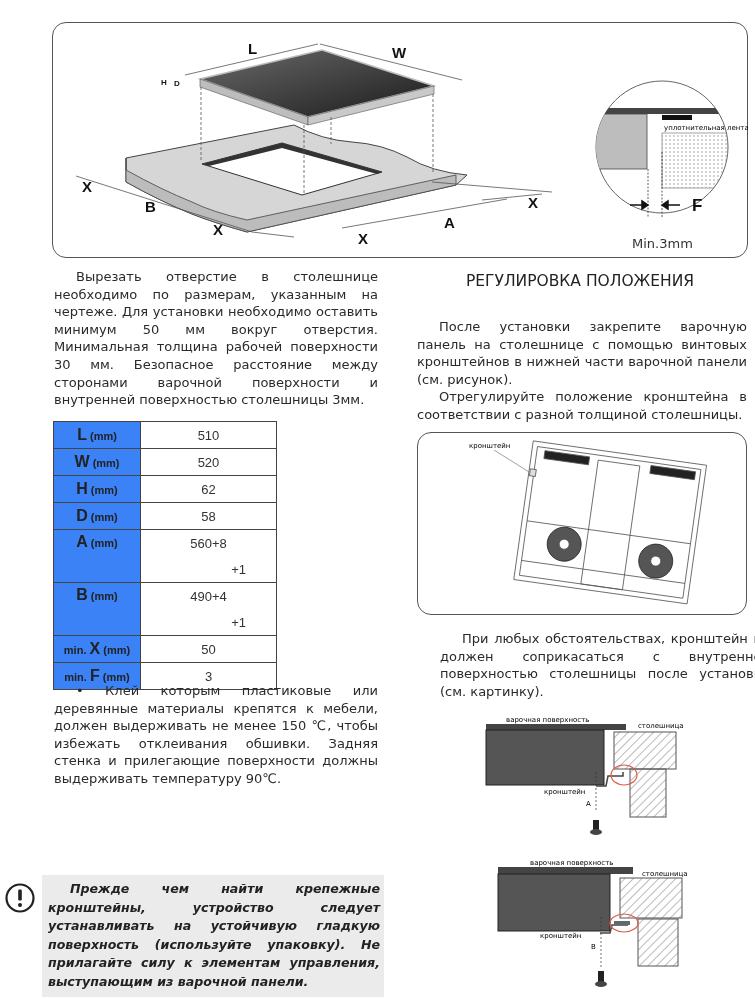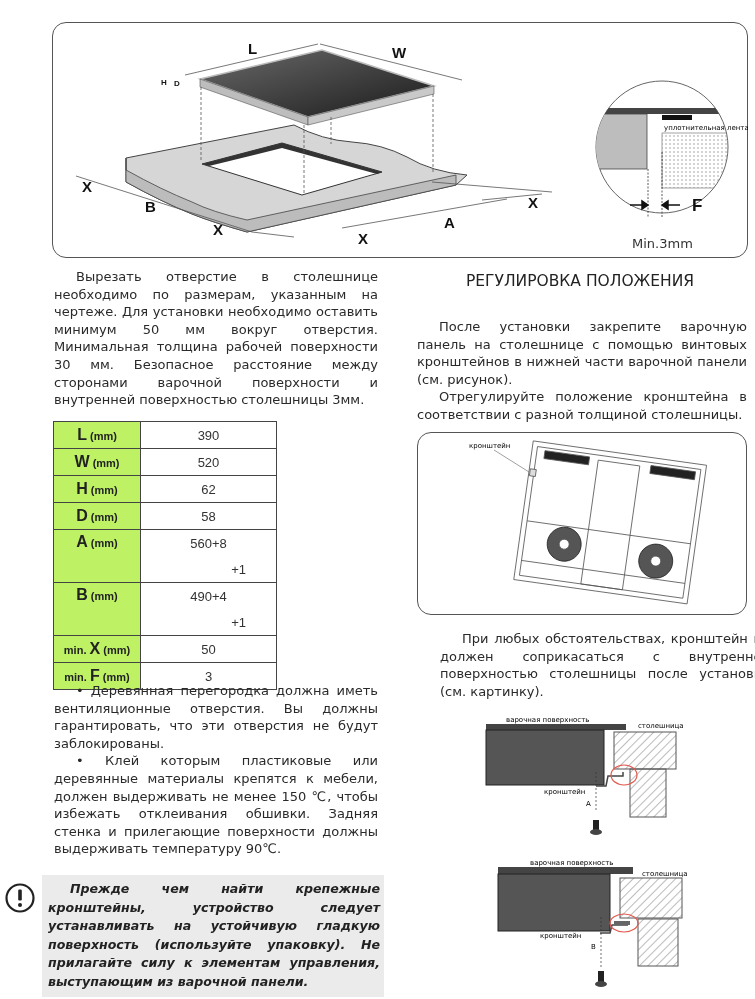--- a/index.html
+++ b/index.html
@@ -4,21 +4,21 @@
 <style>
   html, body { margin:0; padding:0; background:#fff; }
   body { width:755px; height:999px; position:relative; overflow:hidden; font-family:"Liberation Sans", sans-serif; color:#222; }
   .abs { position:absolute; }
   .top-frame { left:52px; top:22px; width:696px; height:236px; border:1.5px solid #555; border-radius:14px; box-sizing:border-box; }
   .txt { font-family:"DejaVu Sans", sans-serif; font-size:13px; line-height:17.6px; text-align:justify; color:#2a2a2a; }
   .txt p { margin:0; text-indent:22px; }
   .h2 { font-family:"DejaVu Sans", sans-serif; font-weight:normal; font-size:15.5px; line-height:22px; text-align:center; color:#222; }
   table.spec { border-collapse:collapse; font-family:"Liberation Sans", sans-serif; }
   table.spec td { border:1px solid #444; height:24px; font-size:13px; }
-  table.spec td.k { background:#bef264; width:84px; text-align:center; font-size:11px; font-weight:bold; vertical-align:middle; }
+  table.spec td.k { background:#3b82f6; width:84px; text-align:center; font-size:11px; font-weight:bold; vertical-align:middle; }
   table.spec td.k b { font-size:16px; }
   table.spec td.v { width:104px; text-align:center; color:#333; }
   table.spec td.k.top { vertical-align:top; padding-top:3px; }
   .frame2 { left:417px; top:432px; width:330px; height:183px; border:1.5px solid #555; border-radius:14px; box-sizing:border-box; }
   .warn { left:42px; top:875px; width:342px; height:122px; background:#ebebeb; }
   .warn-txt { font-family:"DejaVu Sans", sans-serif; font-weight:bold; font-style:italic; font-size:12.6px; line-height:18.6px; text-align:justify; color:#222; }
   .warn-txt p { margin:0; text-indent:22px; }
   .lbl { font-family:"DejaVu Sans", sans-serif; font-size:7px; color:#333; }
 </style>
 </head>
@@ -108,21 +108,21 @@
 </svg>
 
 <div class="abs txt" style="left:54px;top:268px;width:324px;">
   <p>Вырезать отверстие в столешнице необходимо по размерам, указанным на чертеже. Для установки необходимо оставить минимум 50 мм вокруг отверстия. Минимальная толщина рабочей поверхности 30 мм. Безопасное расстояние между сторонами варочной поверхности и внутренней поверхностью столешницы 3мм.</p>
 </div>
 
 <table class="abs spec" style="left:53px;top:421px;">
   <tbody id="spec-body">
       <tr>
         <td class="k"><b>L</b> <span>(mm)</span></td>
-        <td class="v">390</td>
+        <td class="v">510</td>
       </tr>
       <tr>
         <td class="k"><b>W</b> <span>(mm)</span></td>
         <td class="v">520</td>
       </tr>
       <tr>
         <td class="k"><b>H</b> <span>(mm)</span></td>
         <td class="v">62</td>
       </tr>
       <tr>
@@ -148,21 +148,20 @@
         <td class="v">50</td>
       </tr>
       <tr>
         <td class="k"><span>min.</span> <b>F</b> <span>(mm)</span></td>
         <td class="v">3</td>
       </tr>
     </tbody>
 </table>
 
 <div class="abs txt" style="left:54px;top:682px;width:324px;">
-  <p>• Деревянная перегородка должна иметь вентиляционные отверстия. Вы должны гарантировать, что эти отверстия не будут заблокированы.</p>
   <p>• Клей которым пластиковые или деревянные материалы крепятся к мебели, должен выдерживать не менее 150 ℃, чтобы избежать отклеивания обшивки. Задняя стенка и прилегающие поверхности должны выдерживать температуру 90℃.</p>
 </div>
 
 <div class="abs warn"></div>
 <svg class="abs" style="left:4px;top:882px" width="32" height="32">
   <circle cx="16" cy="16" r="13.5" fill="none" stroke="#222" stroke-width="2.2"></circle>
   <rect x="14.2" y="7.5" width="3.6" height="11" rx="1.2" fill="#222"></rect>
   <circle cx="16" cy="23" r="2" fill="#222"></circle>
 </svg>
 <div class="abs warn-txt" style="left:48px;top:880px;width:332px;">

